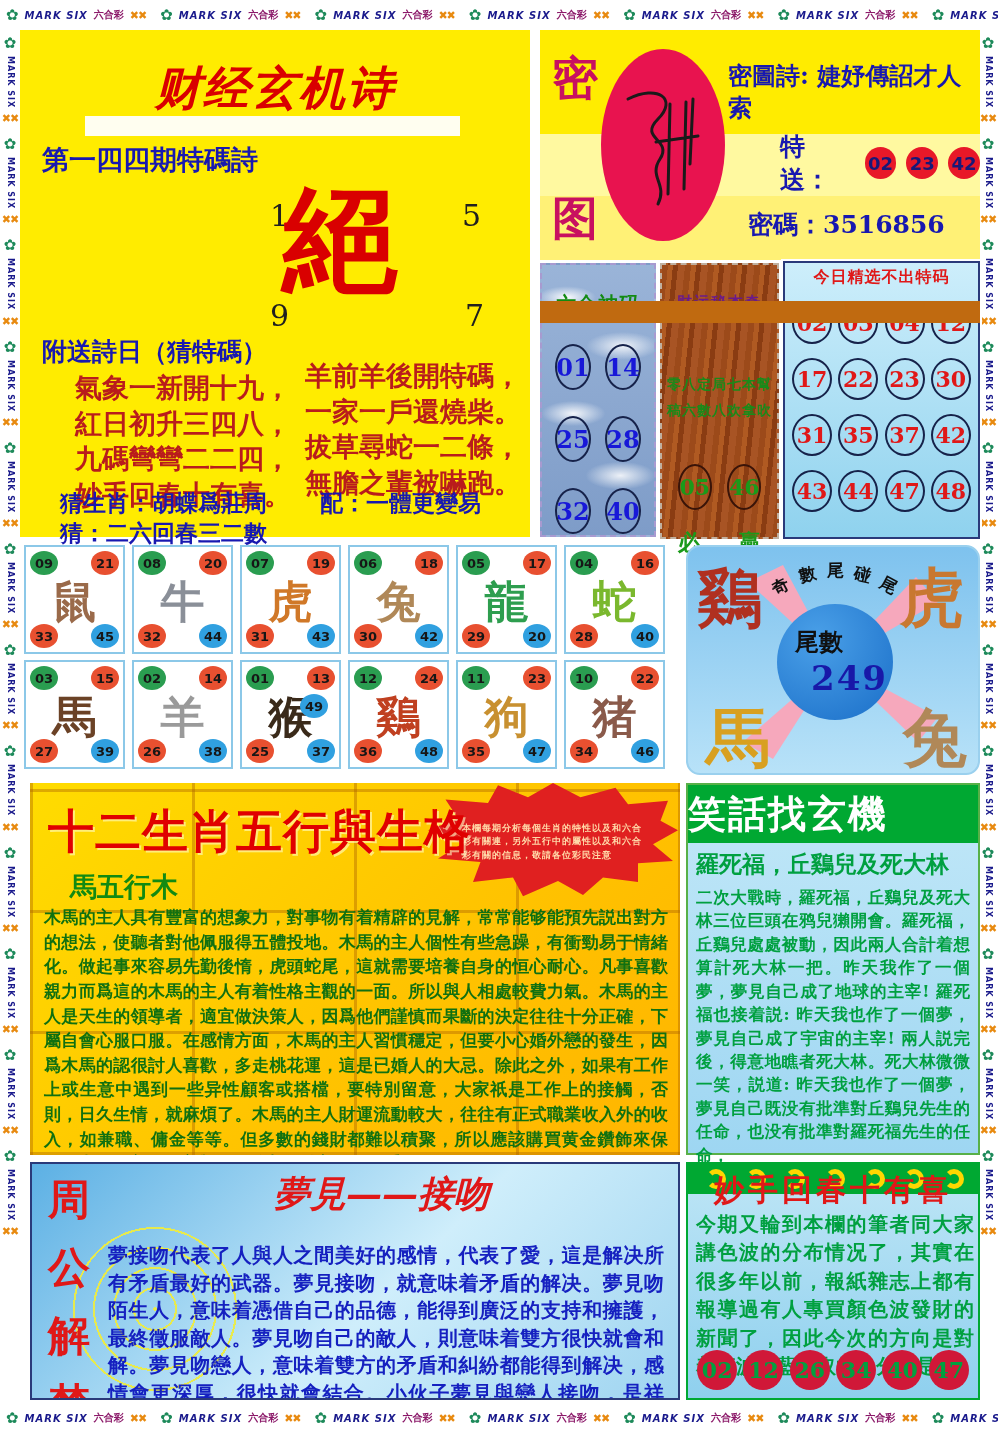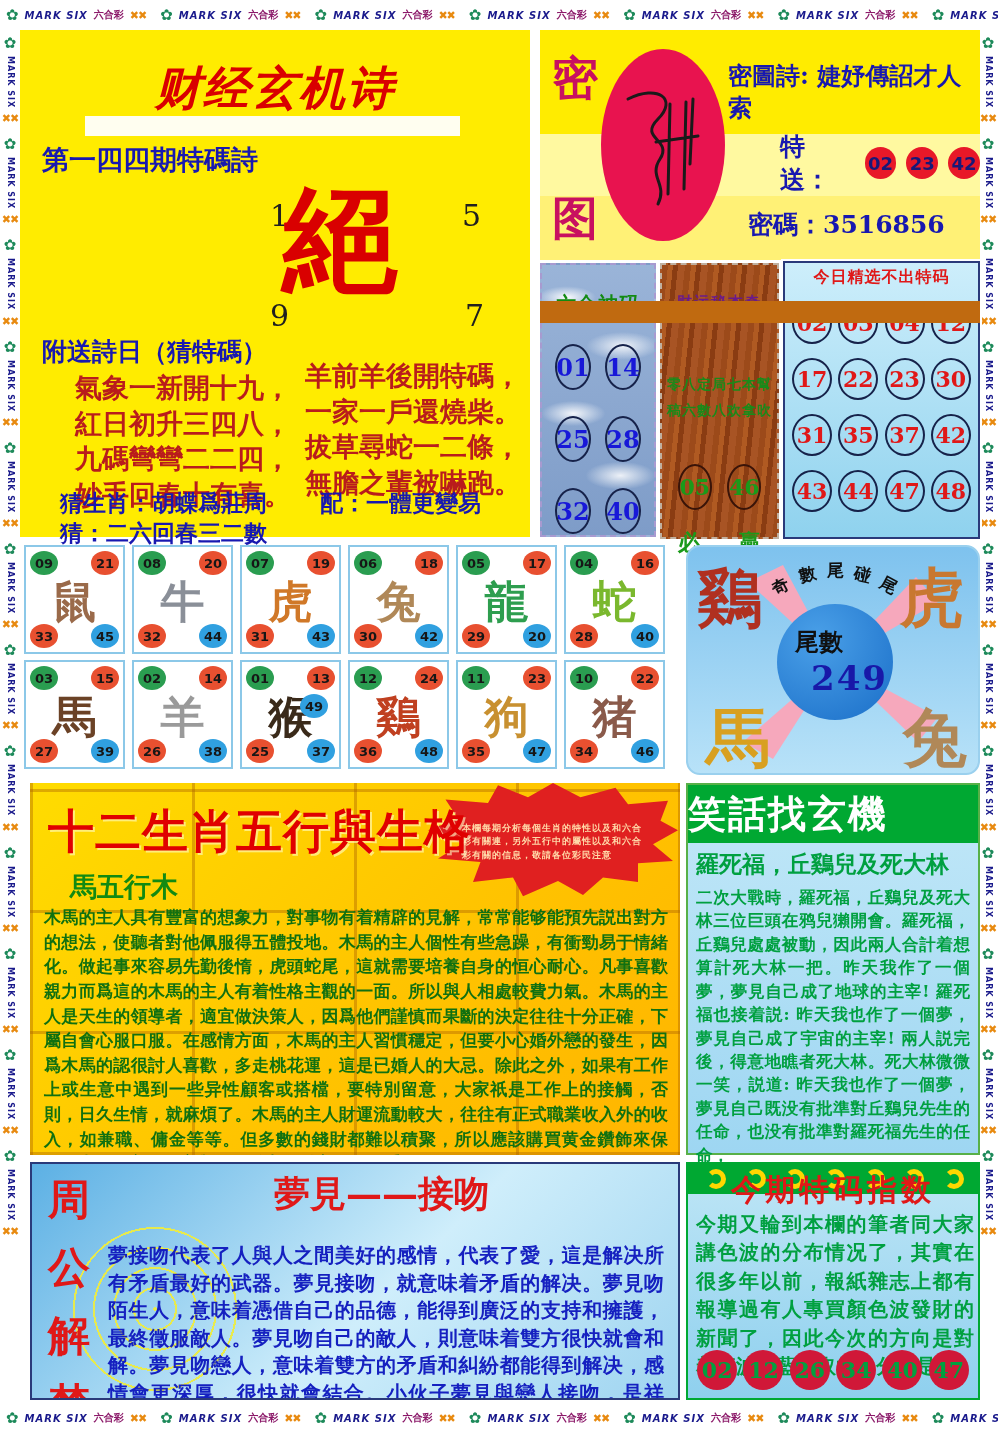--- a/index.html
+++ b/index.html
@@ -157,21 +157,21 @@
     text-align:justify; font-family:"DejaVu Serif", serif; }
 
   
   #dream-panel { position:absolute; left:30px; top:1162px; width:650px; height:238px;
     background:linear-gradient(135deg,#5cb0e4,#cfeefb 55%,#9ed4f0); border:2px solid #2a3a7a; overflow:hidden; }
   #dream-rings { position:absolute; left:28px; top:50px; width:190px; height:190px; border-radius:50%;
     background:repeating-radial-gradient(circle at center, rgba(235,235,70,.95) 0 2px, transparent 2px 20px); }
   #dream-side { position:absolute; left:16px; top:8px; display:flex; flex-direction:column; gap:12px; }
   .dream-side-char { font-size:42px; font-weight:bold; color:#e01818; font-family:"DejaVu Serif", serif; }
   #dream-title { position:absolute; left:80px; top:6px; width:540px; text-align:center;
-    font-size:36px; font-weight:bold; color:#e01818; font-family:"DejaVu Serif", serif; }
+    font-size:36px; font-weight:bold; color:#e01818; font-family:"DejaVu Serif", serif;font-style:italic; }
   #dream-body { position:absolute; left:76px; top:54px; width:556px; font-size:20px; font-weight:bold;
     color:#1520c0; line-height:1.38; text-align:justify; font-family:"DejaVu Serif", serif;margin-top:24px; }
 
   
   #index-panel { position:absolute; left:686px; top:1162px; width:294px; height:238px;
     background:linear-gradient(180deg,#bfe6f6,#8fd0ee); border:2px solid #00a832; overflow:hidden; }
   #index-swirls { position:absolute; left:0; top:0; width:294px; height:30px; background:#00a832;
     display:flex; align-items:center; justify-content:space-around; padding:0 8px; }
   .swirl { width:20px; height:20px; border:5px solid #ffd700; border-left-color:transparent; border-radius:50%; }
   #index-title { position:absolute; left:0; top:6px; width:100%; text-align:center;
@@ -645,21 +645,21 @@
   <div id="index-panel">
     <div id="index-swirls">
         <span class="swirl"></span>
         <span class="swirl"></span>
         <span class="swirl"></span>
         <span class="swirl"></span>
         <span class="swirl"></span>
         <span class="swirl"></span>
         <span class="swirl"></span>
       </div>
-    <div id="index-title">今期特码指数</div>
+    <div id="index-title">妙手回春十有喜</div>
     <div id="index-body">今期又輪到本欄的筆者同大家講色波的分布情况了，其實在很多年以前，報紙雜志上都有報導過有人專買顏色波發財的新聞了，因此今次的方向是對着紅波與藍波取的，分別是:</div>
     <div id="index-balls">
         <span class="index-ball">02</span>
         <span class="index-ball">12</span>
         <span class="index-ball">26</span>
         <span class="index-ball">34</span>
         <span class="index-ball">40</span>
         <span class="index-ball">47</span>
       </div>
   </div>

